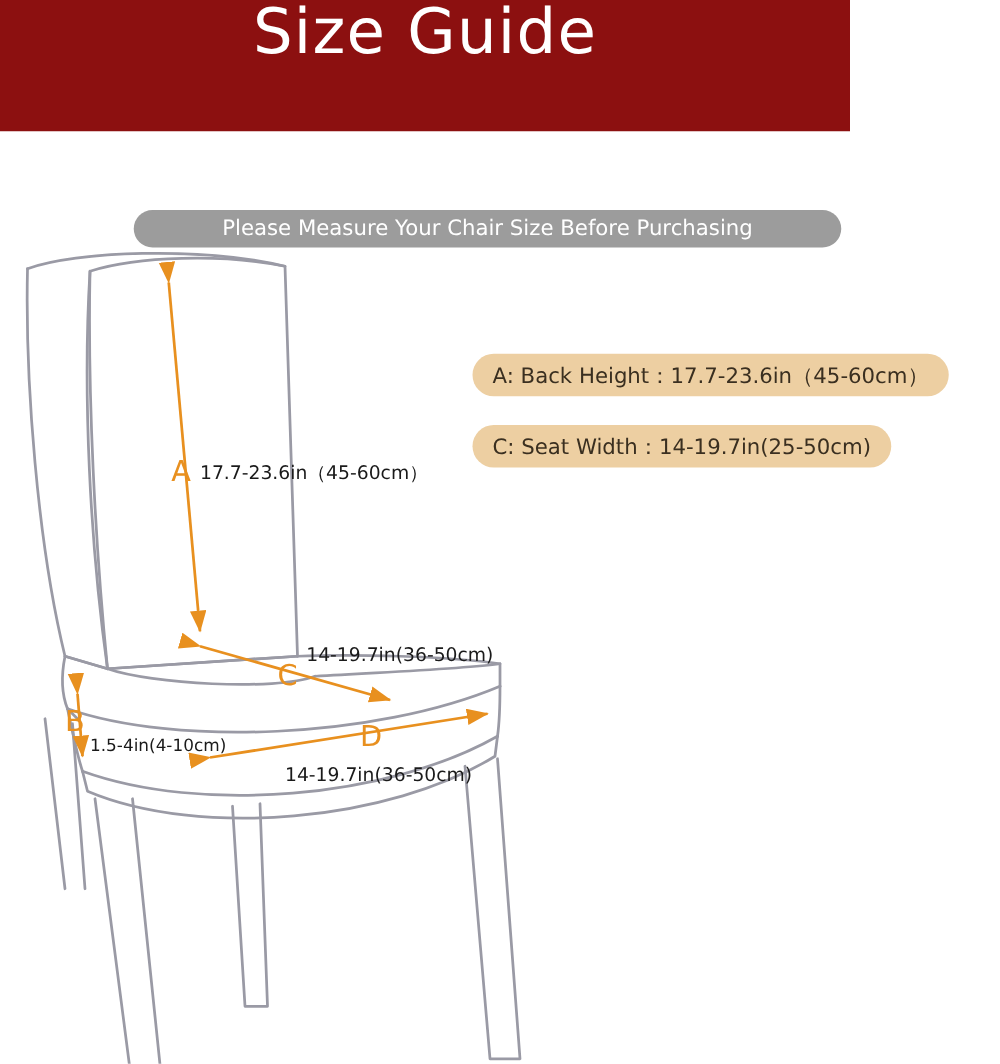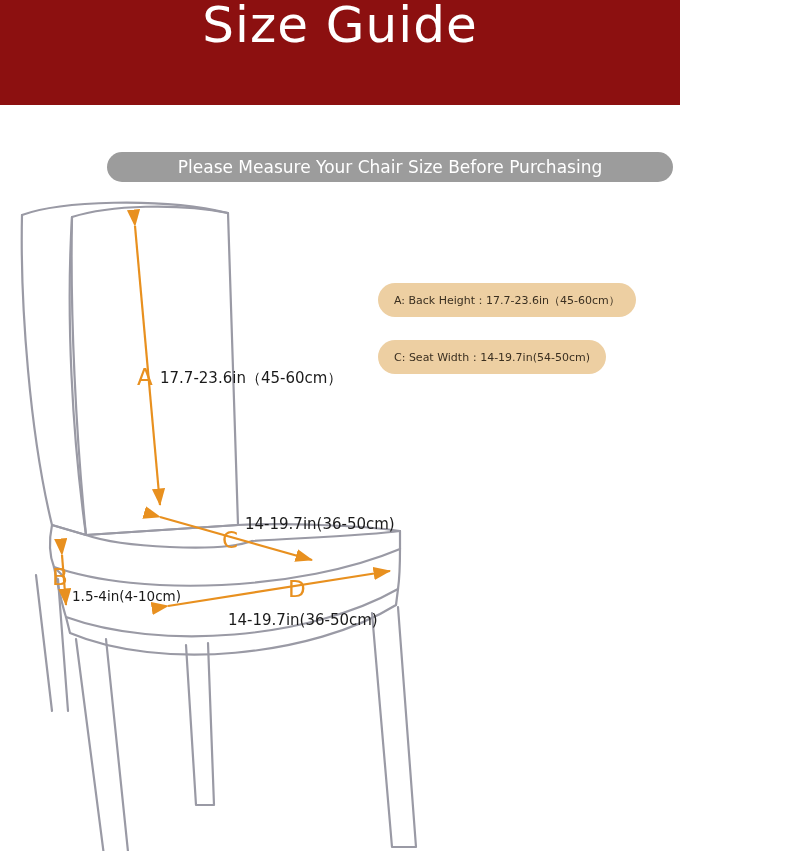--- a/index.html
+++ b/index.html
@@ -34,21 +34,21 @@
     line-height: 1;
     font-weight: 400;
     font-family: "DejaVu Sans", sans-serif;
     padding-bottom: 8px;
   }
 
   
   .subtitle-pill {
     position: absolute;
     left: 107px;
-    top: 152px;
+    top: 168px;
     width: 566px;
     height: 30px;
     background: #9c9c9c;
     border-radius: 15px;
     display: flex;
     align-items: center;
     justify-content: center;
   }
   .subtitle-pill .subtitle-text {
     color: #ffffff;
@@ -71,21 +71,21 @@
     border-radius: 17px;
     display: flex;
     align-items: center;
     padding-left: 16px;
     box-sizing: border-box;
     width: fit-content;
     padding-right: 16px;
   }
   .legend-item .legend-text {
     color: #3a2f20;
-    font-size: 11px;
+    font-size: 17px;
     white-space: nowrap;
     font-family: "DejaVu Sans", sans-serif;
   }
 
   
   .diagram {
     position: absolute;
     left: 0;
     top: 105px;
     width: 800px;
@@ -118,21 +118,21 @@
 
 <div class="subtitle-pill">
   <span class="subtitle-text">Please Measure Your Chair Size Before Purchasing</span>
 </div>
 
 <div class="legend">
   <div class="legend-item">
     <span class="legend-text">A: Back Height：17.7-23.6in（45-60cm）</span>
   </div>
   <div class="legend-item">
-    <span class="legend-text">C: Seat Width：14-19.7in(54-50cm)</span>
+    <span class="legend-text">C: Seat Width：14-19.7in(25-50cm)</span>
   </div>
 </div>
 
 <svg class="diagram" viewBox="0 0 800 746">
 
   <defs>
     <marker id="arrowOrange" markerWidth="9" markerHeight="9" refX="7.5" refY="3" orient="auto">
       <path d="M0,0 L8,3 L0,6 z" fill="#e8901f"></path>
     </marker>
   </defs>

